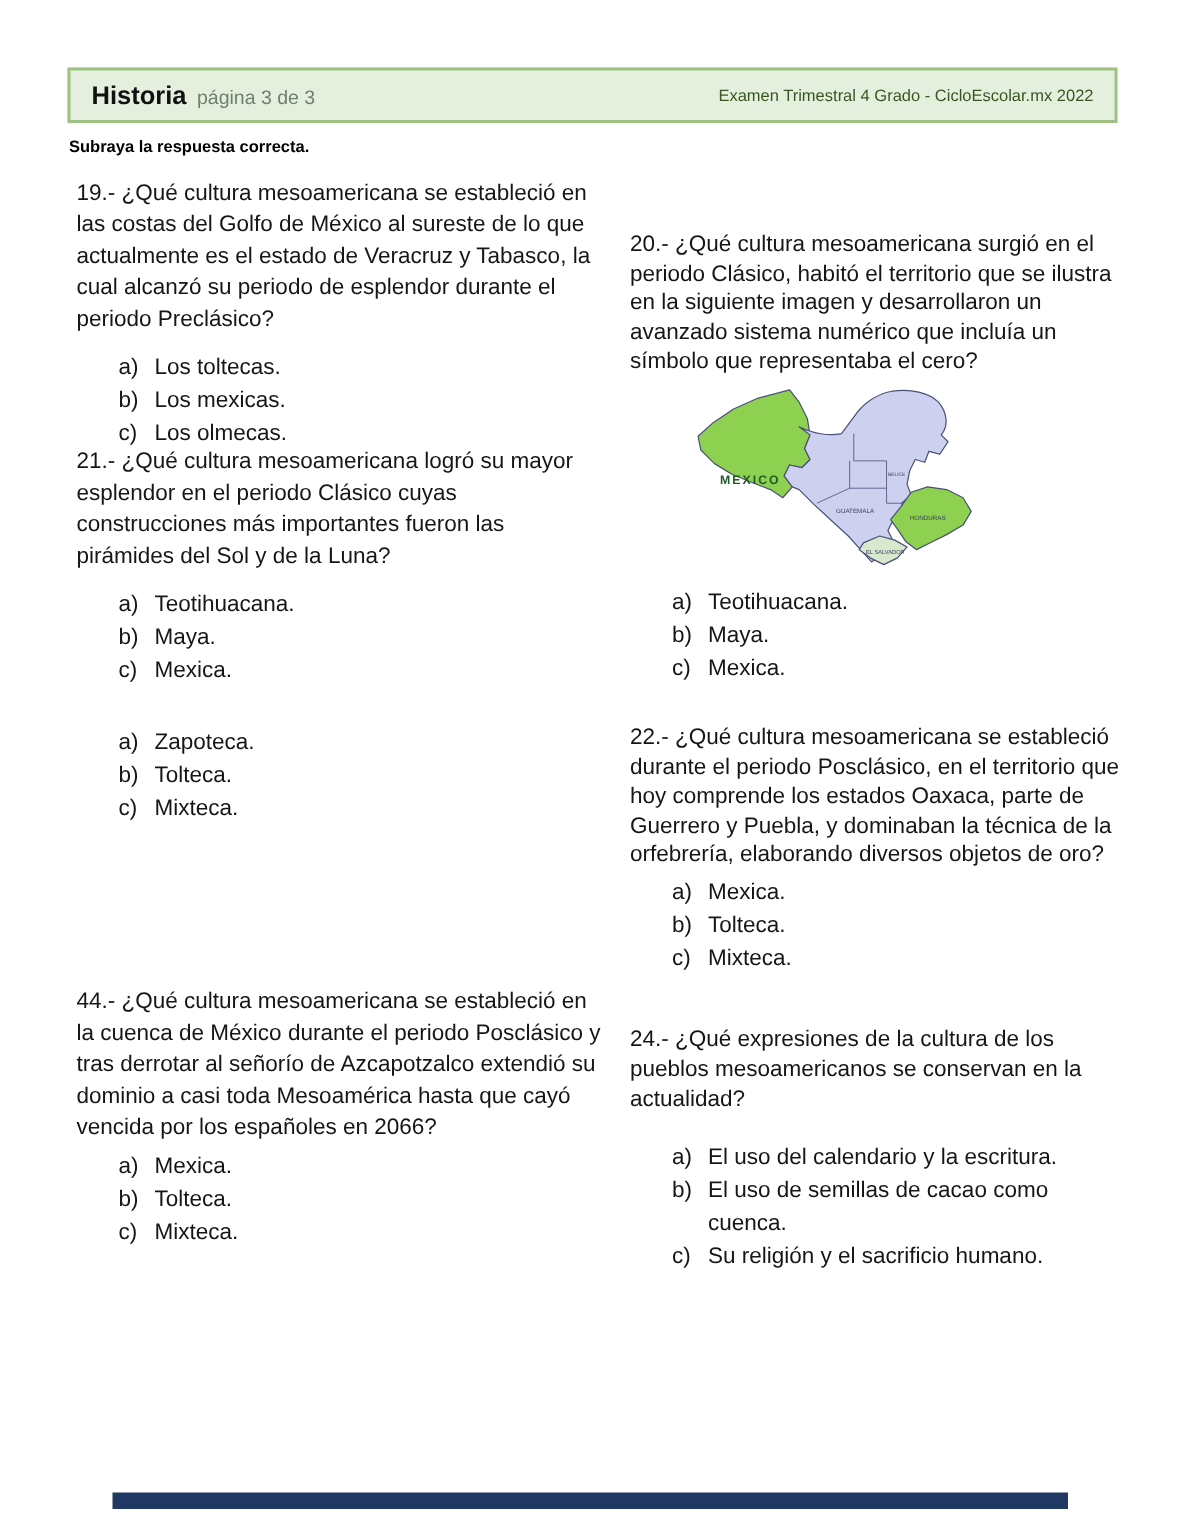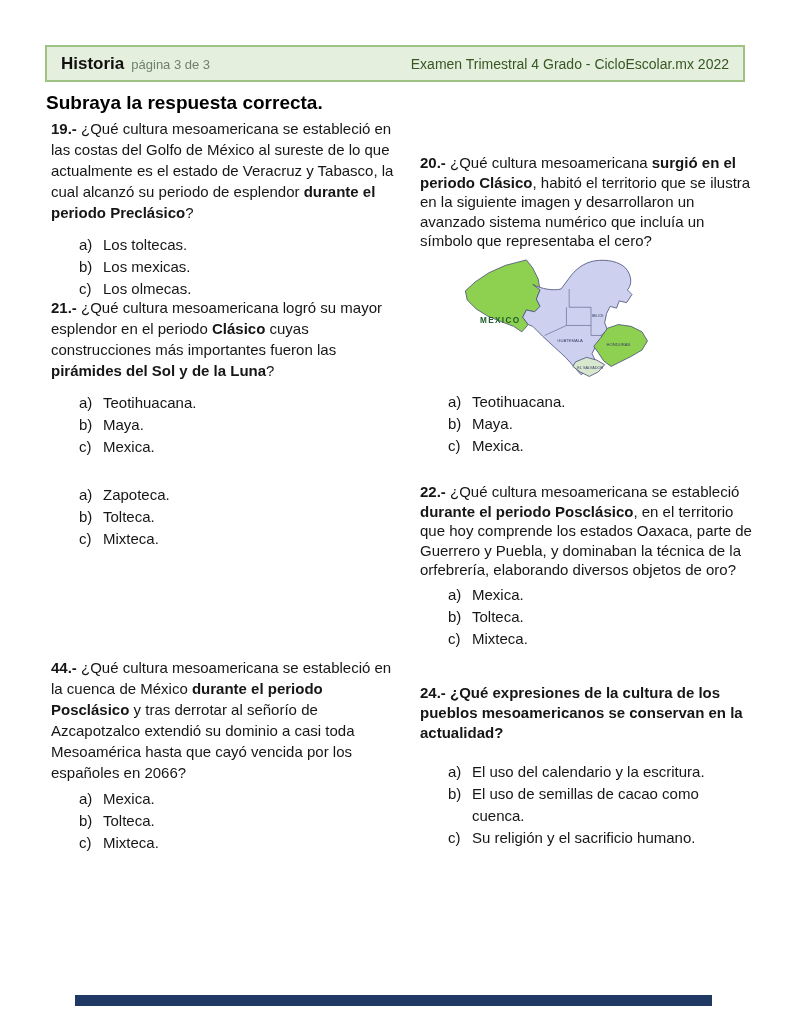--- a/index.html
+++ b/index.html
@@ -5,27 +5,27 @@
   html,body{margin:0;padding:0;background:#ffffff;}
   #page{position:relative;width:791px;height:1024px;background:#ffffff;overflow:hidden;
         font-family:"Liberation Sans",sans-serif;color:#161616;}
   
   .header-box{position:absolute;left:45px;top:45px;width:700px;height:37px;box-sizing:border-box;
               border:2px solid #9dc284;background:#e4f0dd;display:flex;align-items:center;
               justify-content:space-between;padding:0 14px;}
   .header-left{display:flex;align-items:baseline;gap:7px;}
   .subject{font-weight:bold;font-size:17px;color:#111;}
   .page-info{font-size:13px;color:#6e806e;}
-  .exam-title{font-size:14px;color:#375623;}
-  
-  .instruction{position:absolute;left:46px;top:92px;font-size:19px;font-weight:bold;color:#000;}
+  .exam-title{font-size:11px;color:#375623;}
+  
+  .instruction{position:absolute;left:46px;top:92px;font-size:11px;font-weight:bold;color:#000;}
   
   .question{position:absolute;}
   .qtext{margin:0;font-size:15px;line-height:21px;}
-  .qtext b{font-weight:bold;}
+  .qtext b{font-weight:normal;}
   .q-19{left:51px;top:118px;width:352px;}
   .q-21{left:51px;top:297px;width:352px;}
   .q-23{left:51px;top:473px;width:352px;}
   .q-25{left:51px;top:657px;width:352px;}
   .q-20{left:420px;top:118px;width:332px;}
   .q-22{left:420px;top:447px;width:332px;}
   .q-24{left:420px;top:683px;width:332px;}
   .q-20 .qtext,.q-22 .qtext{line-height:19.5px;margin-top:35px;}
   .q-24 .qtext{line-height:20px;}
   .options{margin-top:11px;padding-left:28px;}

